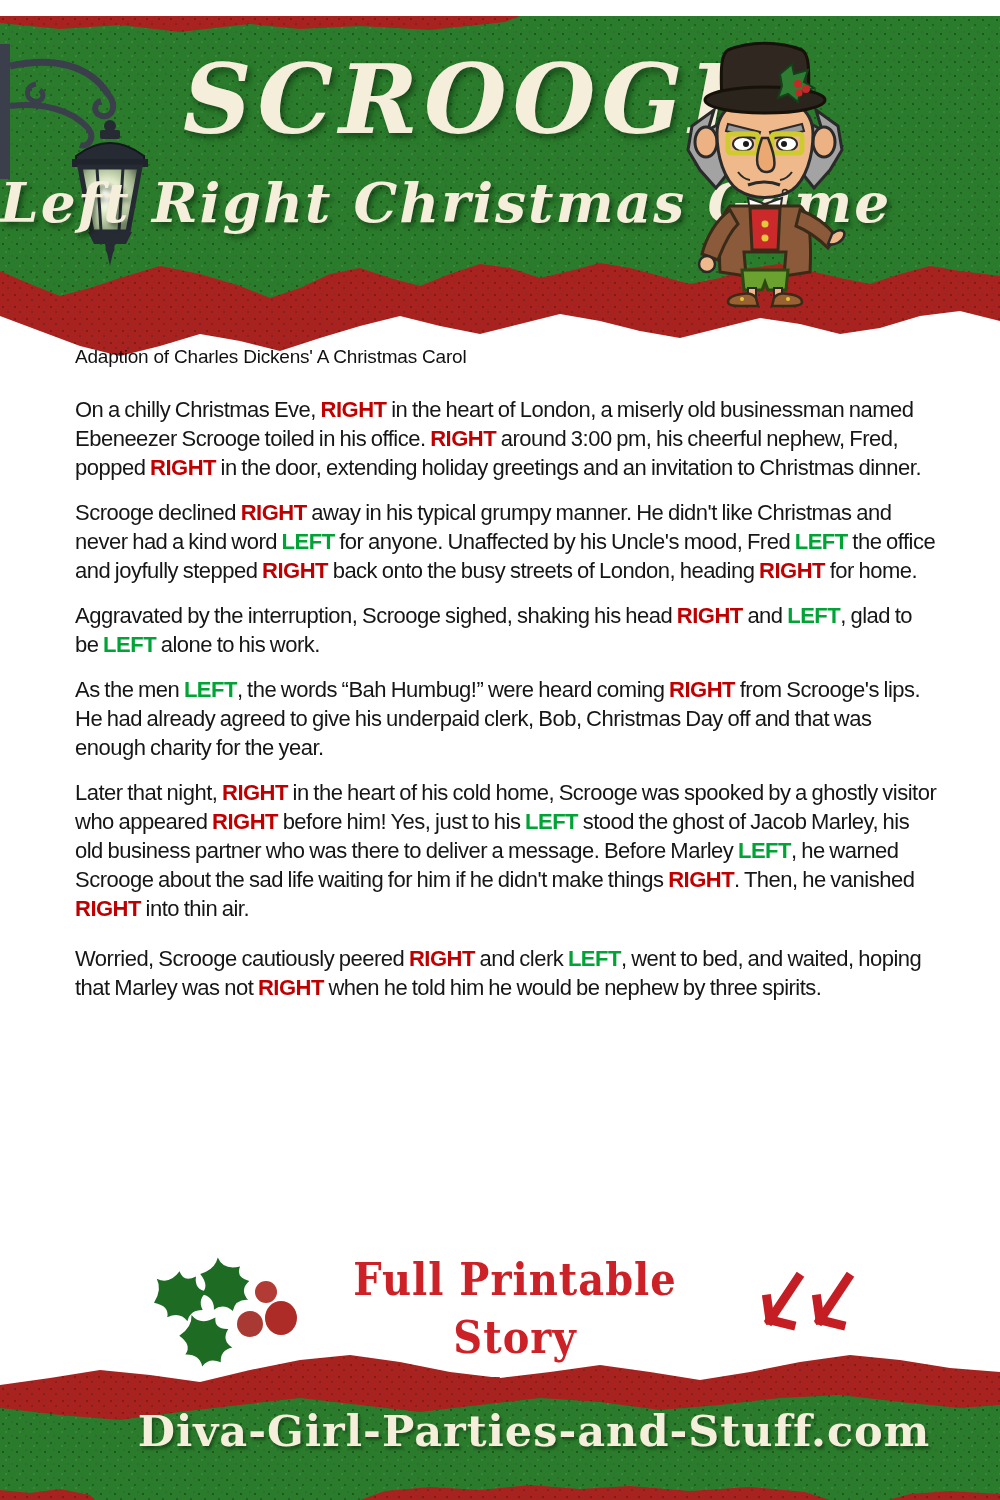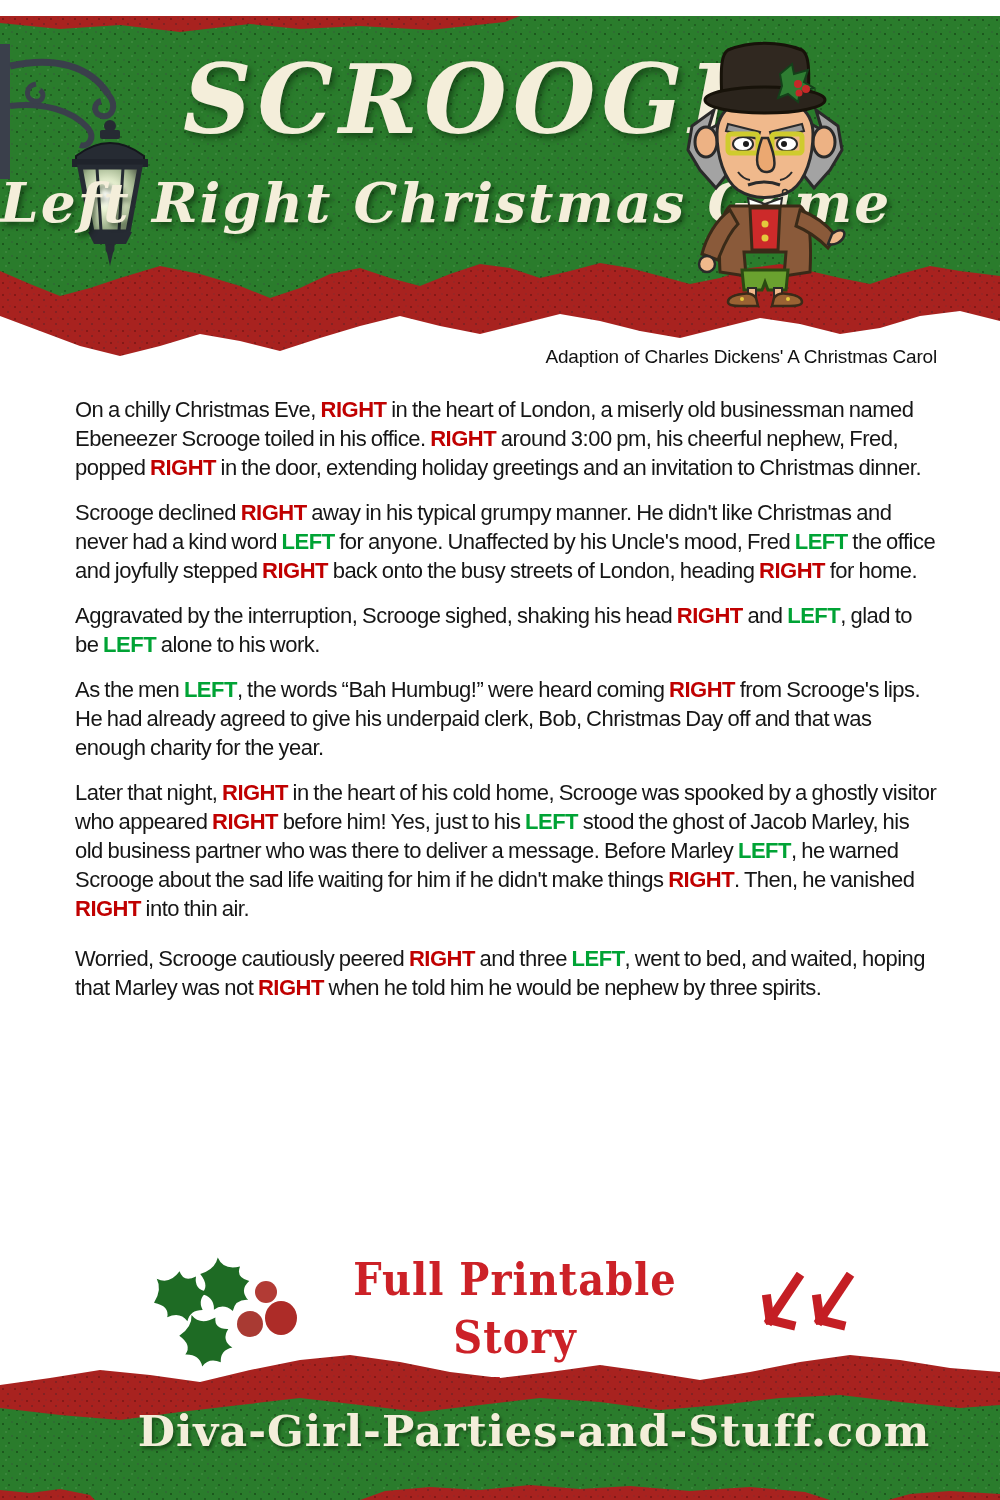--- a/index.html
+++ b/index.html
@@ -18,21 +18,21 @@
   .title-sub{
     position:absolute;top:152px;left:0;width:1000px;text-align:left;
     font-family:"DejaVu Serif",serif;font-weight:bold;font-size:55px;line-height:70px;
     color:#f4eeda;letter-spacing:2px;text-shadow:3px 4px 5px rgba(5,25,5,.5);
   }
   .lantern{position:absolute;top:28px;left:0;}
   .scrooge{position:absolute;top:22px;right:6px;}
   
   .story{position:absolute;top:342px;left:75px;width:862px;}
   .adaption-note{
-    text-align:right;font-size:19px;color:#111;margin:4px 0 27px 0;letter-spacing:-0.2px;
+    text-align:left;font-size:19px;color:#111;margin:4px 0 27px 0;letter-spacing:-0.2px;
   }
   .story-paragraphs p{
     margin:16px 0 13px 0;font-size:22px;line-height:29px;color:#161616;
     letter-spacing:-0.5px;word-spacing:-1px;
   }
   .story-paragraphs p:last-child{margin-top:21px;}
   .w-right{color:#c00000;font-weight:bold;}
   .w-left{color:#00a335;font-weight:bold;}
   
   .promo{position:absolute;top:1244px;left:0;width:872px;height:112px;}
@@ -172,21 +172,21 @@
 </div>
 
 <div class="story">
   <div class="adaption-note">Adaption of Charles Dickens' A Christmas Carol</div>
   <div class="story-paragraphs">
       <p><span>On a chilly Christmas Eve, </span><span class="w-right">RIGHT</span><span> in the heart of London, a miserly old businessman named Ebeneezer Scrooge toiled in his office. </span><span class="w-right">RIGHT</span><span> around 3:00 pm, his cheerful nephew, Fred, popped </span><span class="w-right">RIGHT</span><span> in the door, extending holiday greetings and an invitation to Christmas dinner.</span></p>
       <p><span>Scrooge declined </span><span class="w-right">RIGHT</span><span> away in his typical grumpy manner. He didn't like Christmas and never had a kind word </span><span class="w-left">LEFT</span><span> for anyone.  Unaffected by his Uncle's mood, Fred </span><span class="w-left">LEFT</span><span> the office and joyfully stepped </span><span class="w-right">RIGHT</span><span> back onto the busy streets of London, heading </span><span class="w-right">RIGHT</span><span> for home.</span></p>
       <p><span>Aggravated by the interruption, Scrooge sighed, shaking his head </span><span class="w-right">RIGHT</span><span> and </span><span class="w-left">LEFT</span><span>, glad to be </span><span class="w-left">LEFT</span><span> alone to his work.</span></p>
       <p><span>As the men </span><span class="w-left">LEFT</span><span>, the words “Bah Humbug!” were heard coming </span><span class="w-right">RIGHT</span><span> from Scrooge's lips. He had already agreed to give his underpaid clerk, Bob, Christmas Day off and that was enough charity for the year.</span></p>
       <p><span>Later that night, </span><span class="w-right">RIGHT</span><span> in the heart of his cold home, Scrooge was spooked by a ghostly visitor who appeared </span><span class="w-right">RIGHT</span><span> before him! Yes, just to his </span><span class="w-left">LEFT</span><span> stood the ghost of Jacob Marley, his old business partner who was there to deliver a message. Before Marley </span><span class="w-left">LEFT</span><span>, he warned Scrooge about the sad life waiting for him if he didn't make things </span><span class="w-right">RIGHT</span><span>. Then, he vanished </span><span class="w-right">RIGHT</span><span> into thin air.</span></p>
-      <p><span>Worried, Scrooge cautiously peered </span><span class="w-right">RIGHT</span><span> and three </span><span class="w-left">LEFT</span><span>, went to bed, and waited, hoping that Marley was not </span><span class="w-right">RIGHT</span><span> when he told him he would be nephew by three spirits.</span></p>
+      <p><span>Worried, Scrooge cautiously peered </span><span class="w-right">RIGHT</span><span> and clerk </span><span class="w-left">LEFT</span><span>, went to bed, and waited, hoping that Marley was not </span><span class="w-right">RIGHT</span><span> when he told him he would be nephew by three spirits.</span></p>
     </div>
 </div>
 
 <div class="promo">
   <svg class="promo-holly" width="170" height="132" viewBox="0 0 170 132">
     <defs>
       <path id="hleaf" d="M0,26 Q12,16 10,4 Q20,14 34,4 Q34,16 48,14 Q42,26 54,32 Q42,36 44,48 Q32,44 26,54 Q22,42 8,44 Q14,34 0,26 Z"></path>
     </defs>
     <use href="#hleaf" transform="translate(8,30) rotate(-18)" fill="#1e6b24"></use>
     <use href="#hleaf" transform="translate(72,2) rotate(22)" fill="#1e6b24"></use>

